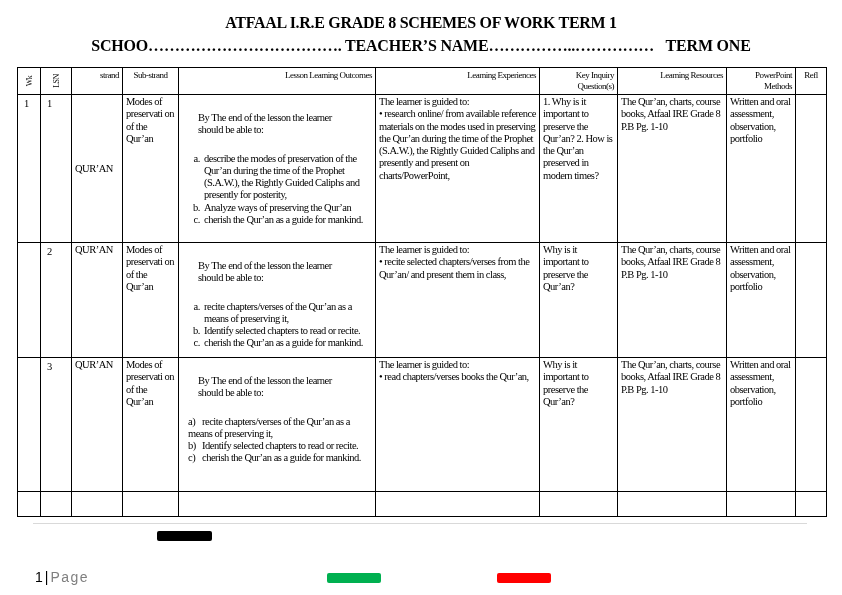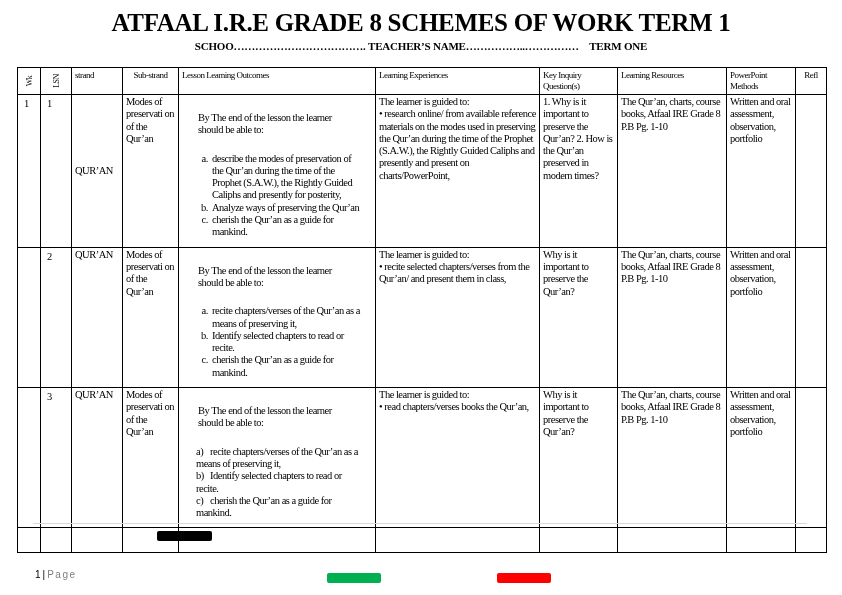--- a/index.html
+++ b/index.html
@@ -2,60 +2,60 @@
 <html><head>
 <meta charset="utf-8">
 <style>
   html, body { margin: 0; padding: 0; }
   body {
     width: 842px; height: 595px; background: #ffffff; position: relative; overflow: hidden;
     font-family: "Liberation Serif", "DejaVu Serif", serif; color: #000;
   }
   .title {
     position: absolute; left: 0; width: 842px; top: 12px; text-align: center;
-    font-weight: bold; font-size: 25px; letter-spacing: -0.3px; line-height: 22px;
+    font-weight: bold; font-size: 16px; letter-spacing: -0.3px; line-height: 22px;
   }
   .subtitle {
     position: absolute; left: 0; width: 842px; top: 36px; text-align: center;
-    font-weight: bold; font-size: 11px; letter-spacing: -0.2px; line-height: 20px;
+    font-weight: bold; font-size: 16px; letter-spacing: -0.2px; line-height: 20px;
   }
   .subtitle .gap { display: inline-block; width: 8px; }
   table.scheme {
     position: absolute; left: 17px; top: 67px; width: 809px;
     border-collapse: collapse; table-layout: fixed;
   }
   table.scheme td, table.scheme th {
     border: 1.3px solid #000; vertical-align: top; padding: 1px 3px 0 3px;
     font-size: 10.5px; line-height: 12.3px; letter-spacing: -0.5px; font-weight: normal;
   }
-  table.scheme th { font-size: 9px; line-height: 11px; text-align: left; vertical-align: top; padding-top: 2px; }
+  table.scheme th { font-size: 9px; line-height: 11px; text-align: right; vertical-align: top; padding-top: 2px; }
   th.rot { position: relative; }
   th.rot span {
     position: absolute; left: 50%; top: 50%; transform: translate(-50%, -50%) rotate(-90deg);
     font-size: 8px; white-space: nowrap;
   }
   tr.head { height: 27px; }
   tr.r1 { height: 148px; }
   tr.r2 { height: 115px; }
   tr.r3 { height: 134px; }
   tr.r4 { height: 25px; }
   .num { font-size: 11px; padding-left: 6px !important; padding-top: 3px !important; }
   .strand-mid { vertical-align: middle !important; }
   .intro { margin: 16px; }
-  ol.lo { margin: 8px; padding-left: 20px; }
+  ol.lo { margin: 0; padding-left: 20px; }
   ol.lo li { padding-left: 2px; }
   ol.alpha { list-style-type: lower-alpha; }
   .bullet::before { content: "• "; }
   .footer-line {
     position: absolute; left: 33px; top: 523px; width: 774px; height: 1px; background: #d9d9d9;
   }
   .bar { position: absolute; height: 10px; border-radius: 2px; }
   .page-label {
     position: absolute; left: 35px; top: 569px; font-family: "Liberation Sans", "DejaVu Sans", sans-serif;
-    font-size: 10px; color: #000;
+    font-size: 14px; color: #000;
   }
   .page-label .sep { margin: 0 2px; }
   .page-label .word { color: #7f7f7f; letter-spacing: 1.5px; }
 </style>
 </head>
 <body>
 
 <div class="title">ATFAAL I.R.E GRADE  8 SCHEMES OF WORK TERM 1</div>
 <div class="subtitle">
   <span>SCHOO……………………………….</span>

